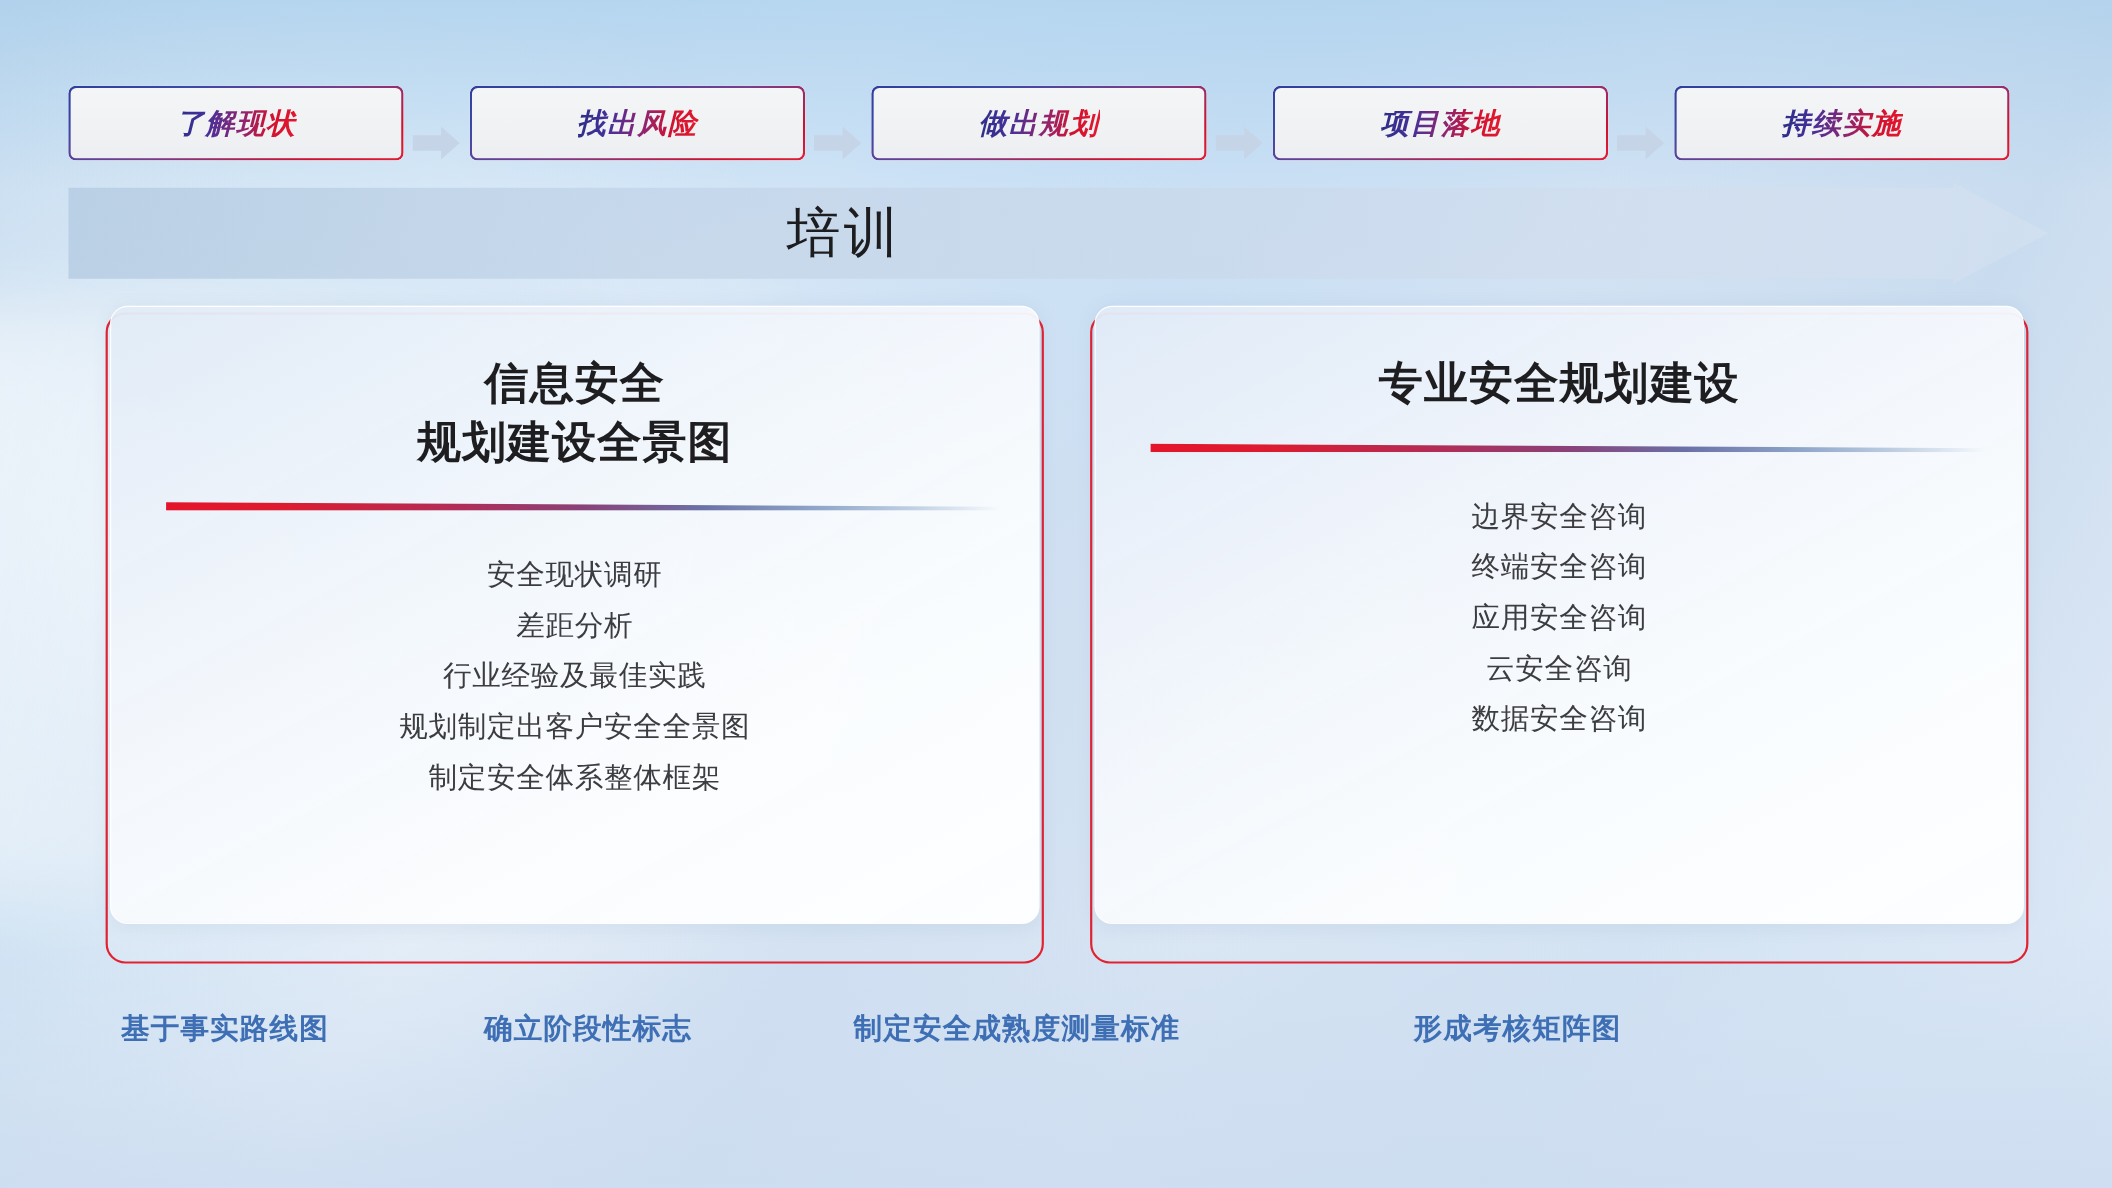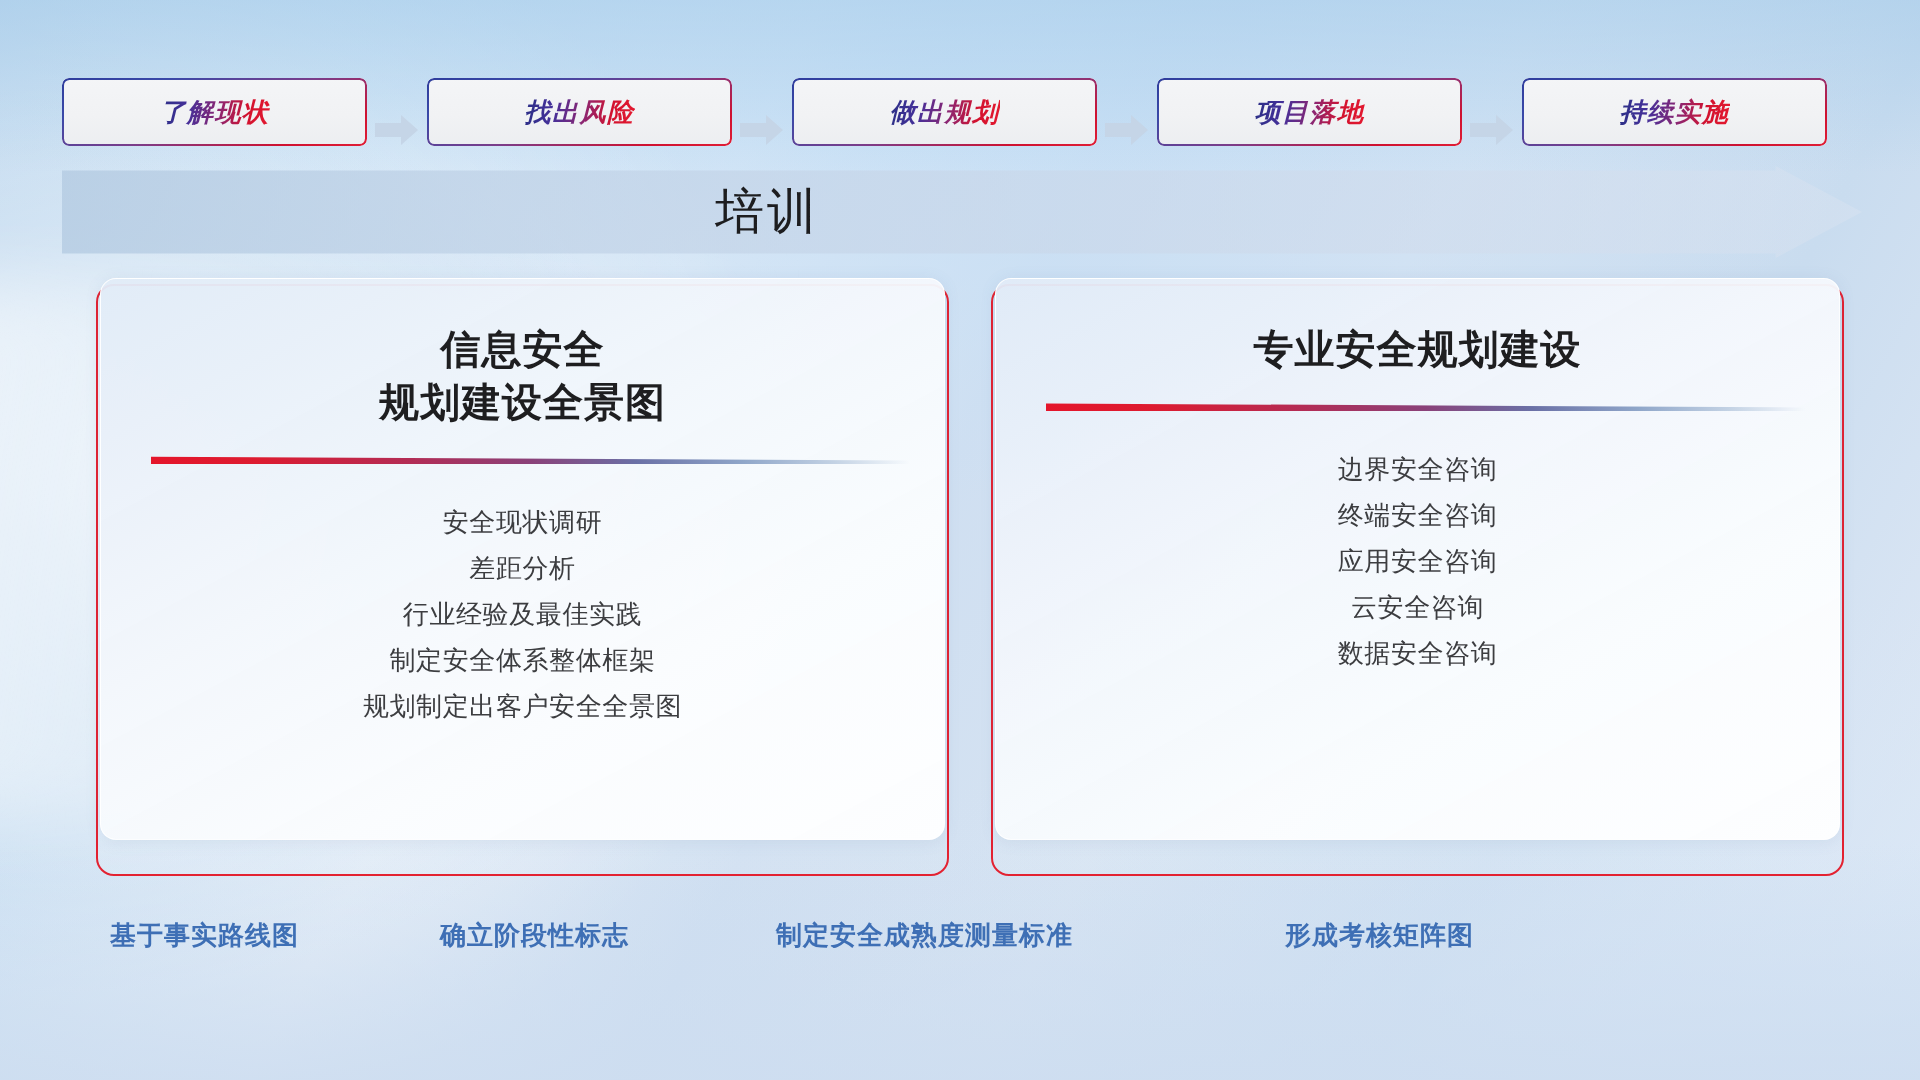--- a/index.html
+++ b/index.html
@@ -305,22 +305,22 @@
   <div class="card-wrap">
     <div class="card-outline"></div>
     <div class="card">
       <div class="card-title">信息安全
 规划建设全景图</div>
       <div class="card-rule"></div>
       <div class="card-list">
         <div class="card-list-item">安全现状调研</div>
         <div class="card-list-item">差距分析</div>
         <div class="card-list-item">行业经验及最佳实践</div>
+        <div class="card-list-item">规划制定出客户安全全景图</div>
         <div class="card-list-item">制定安全体系整体框架</div>
-        <div class="card-list-item">规划制定出客户安全全景图</div>
       </div>
     </div>
   </div>
 
 
   <div class="card-wrap">
     <div class="card-outline"></div>
     <div class="card">
       <div class="card-title">专业安全规划建设</div>
       <div class="card-rule"></div>

